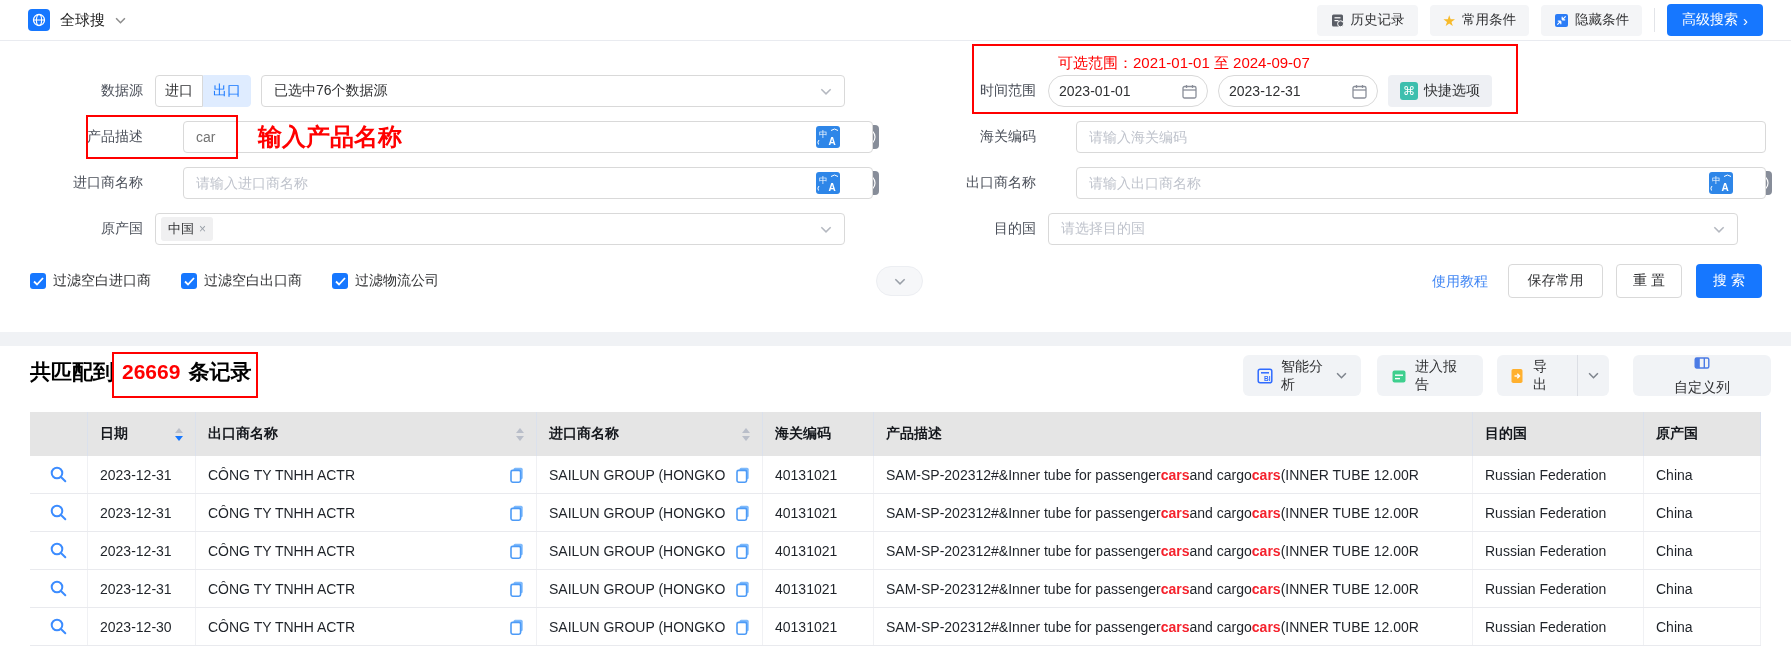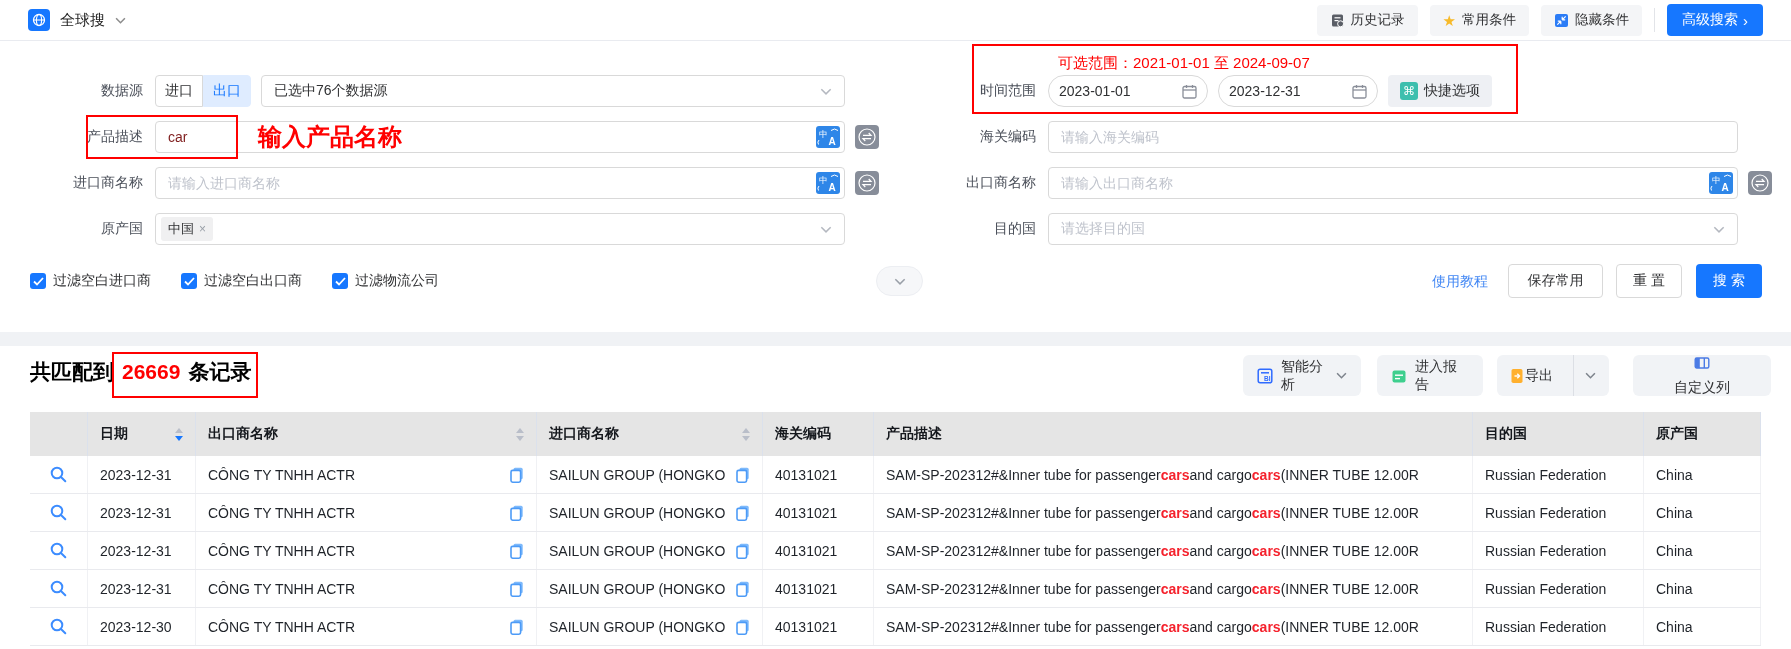--- a/index.html
+++ b/index.html
@@ -39,22 +39,22 @@
   .seg-import { background:#fff; border:1px solid #d9d9d9; border-radius:4px 0 0 4px; color:#303133; }
   .seg-export { background:#dfecff; border:1px solid #dfecff; border-radius:0 4px 4px 0; color:#1677ff; }
 
   .selectbox { height:32px; border:1px solid #d9d9d9; border-radius:4px; background:#fff;
     display:flex; align-items:center; padding:0 12px; font-size:14px; color:#303133; cursor:pointer; }
   .selectbox .chev { margin-left:auto; color:#b4b8c0; display:flex; }
   .placeholder { color:#bfc3cc; }
 
   .input-wrap { position:relative; flex:none; }
   .txt-input { width:100%; height:32px; border:1px solid #d9d9d9; border-radius:4px;
-    padding:0 34px 0 12px; font-size:14px; color:#7f1d1d; outline:none;
-    font-family:"Liberation Sans","DejaVu Sans",sans-serif; }
+    padding:0 34px 0 12px; font-size:14px; color:#737373; outline:none;
+    font-family:"Liberation Sans","DejaVu Sans",sans-serif;margin-left:28px; }
   .txt-input::placeholder { color:#bfc3cc; }
   .icon-translate { position:absolute; right:5px; top:5px; cursor:pointer; display:flex; }
   .icon-exchange { margin-left:10px; cursor:pointer; display:flex; flex:none; }
 
   .datebox { width:160px; height:32px; border:1px solid #d9d9d9; border-radius:16px;
     display:flex; align-items:center; padding:0 10px; font-size:14px; color:#303133;
     background:#fff; cursor:pointer; flex:none; }
   .datebox .cal { margin-left:auto; display:flex; }
   .quick-btn { height:32px; margin-left:10px; padding:0 12px; background:#eef0f4; border-radius:4px;
     display:flex; align-items:center; gap:6px; font-size:14px; color:#303133; cursor:pointer; flex:none; }
@@ -87,21 +87,21 @@
   .section-gap { position:absolute; top:332px; left:0; width:100%; height:14px; background:#f0f2f5; }
 
   
   .summary { position:absolute; top:358px; left:30px; font-size:21px; font-weight:bold;
     color:#000; display:flex; align-items:center; gap:8px; }
   .summary .count { color:#ff0000; }
   .res-btn { position:absolute; top:355px; height:41px; background:#f1f3f6; border-radius:6px;
     display:flex; align-items:center; gap:8px; padding:0 14px; font-size:14px; color:#303133; cursor:pointer; }
   .res-chev { color:#7d838c; display:flex; }
   .export-split { padding:0; }
-  .export-main { display:flex; align-items:center; gap:0; padding:0 12px; height:100%; }
+  .export-main { display:flex; align-items:center; gap:8px; padding:0 12px; height:100%; }
   .export-caret { width:34px; height:100%; display:flex; align-items:center; justify-content:center;
     border-left:1px solid #dcdfe5; color:#7d838c; }
 
   
   .table { position:absolute; top:412px; left:30px; width:1731px; }
   .tr { display:flex; width:1731px; }
   .th { background:#e5e5e5; height:44px; font-weight:bold; font-size:14px; color:#15181d; }
   .cell { display:flex; align-items:center; padding:0 12px; overflow:hidden; white-space:nowrap; }
   .th .cell { border-right:1px solid #dbe1ec; }
   .tr-body { height:38px; border-bottom:1px solid #e9eaee; background:#fff; }

